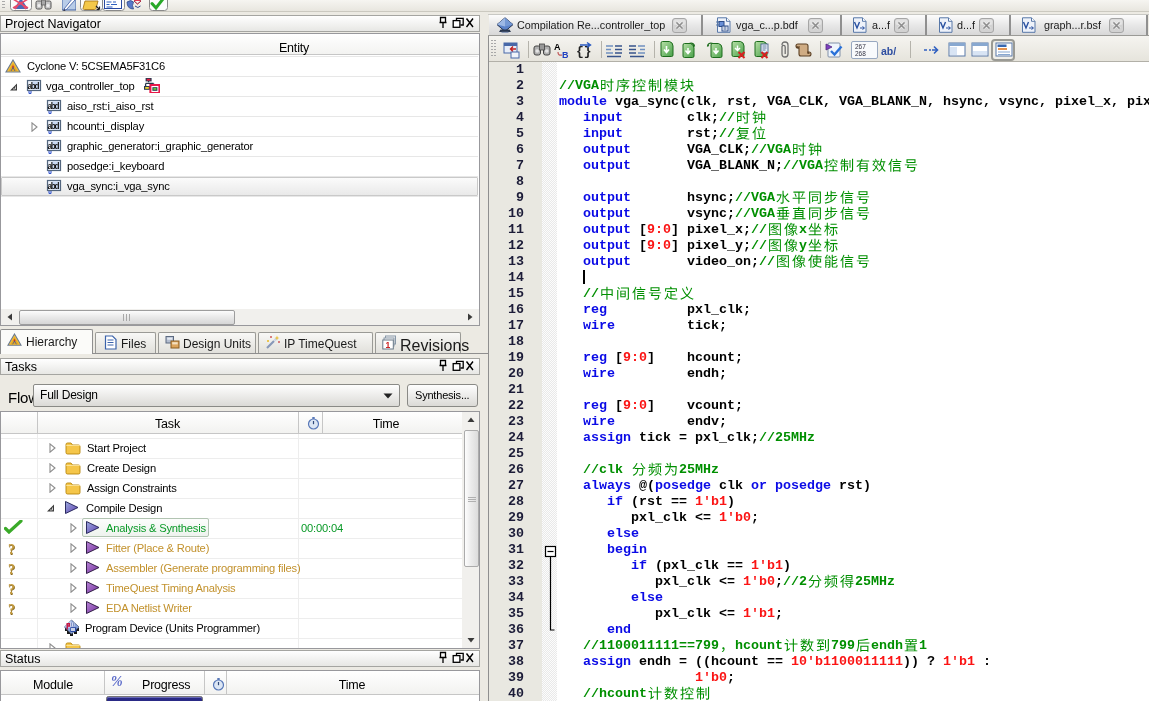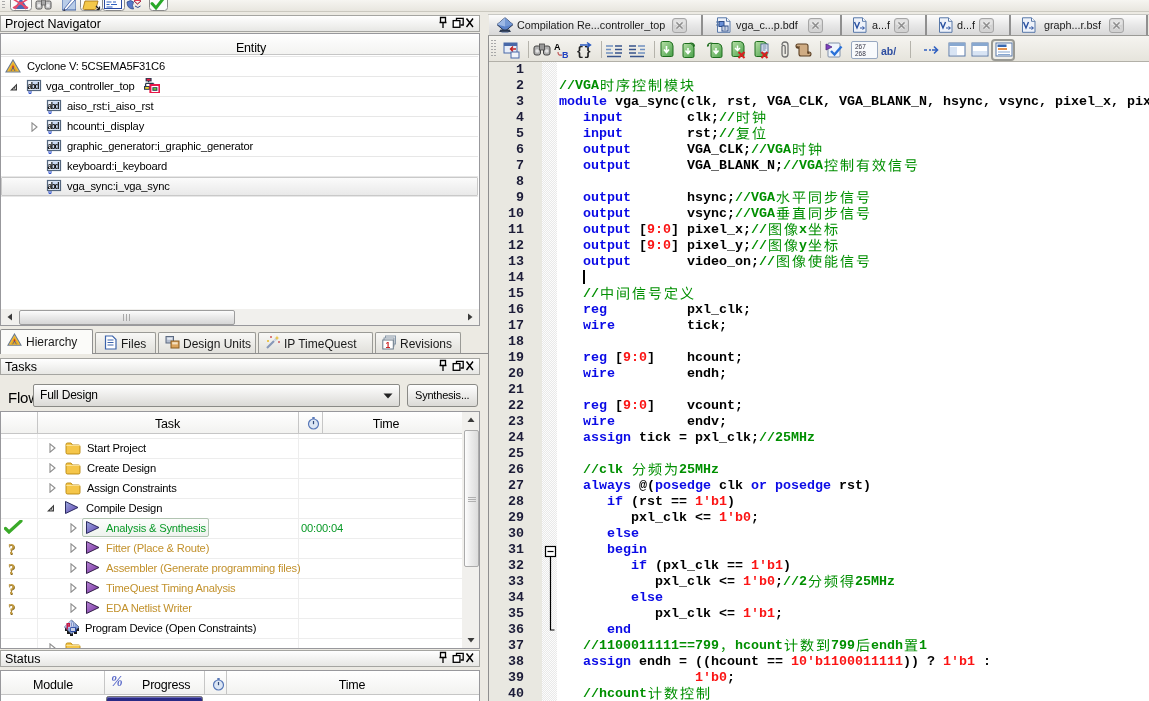--- a/index.html
+++ b/index.html
@@ -56,21 +56,21 @@
 <svg class="abs" style="left:437px;top:16px" width="40" height="14" viewBox="0 0 40 14">
 <g stroke="#000" fill="none" stroke-width="1.3">
 <path d="M3.5 1.5 h5 v5 h-5 z M2.5 6.5 h7 M6 7 v5"></path>
 <path d="M19.5 5 v-2.7 h6.7 v6.7 h-2.7"></path>
 <rect x="16.2" y="4.6" width="6.7" height="6.7" fill="#fff"></rect>
 <path d="M29.5 2.5 l6.5 8.5 M36 2.5 l-6.5 8.5" stroke-width="1.4"></path>
 </g>
   </svg>
 <div class="abs" style="left:0;top:33px;width:480px;height:293px;background:#fff;border:1px solid #98989c"></div>
 <div class="abs" style="left:1px;top:34px;width:478px;height:21px;background:linear-gradient(#ffffff,#f3f3f1);border-bottom:1px solid #c6c6c6"></div>
-<div class="abs ui" style="left:0;top:40.5px;width:502px;text-align:center;font-size:12.5px">Entity</div>
+<div class="abs ui" style="left:0;top:40.5px;width:588px;text-align:center;font-size:12.5px">Entity</div>
 <div class="abs" style="left:1px;top:56px;width:477px;height:1px;background:#e7e7e7"></div>
 <div class="abs" style="left:1px;top:76px;width:477px;height:1px;background:#e7e7e7"></div>
 <div class="abs" style="left:1px;top:96px;width:477px;height:1px;background:#e7e7e7"></div>
 <div class="abs" style="left:1px;top:116px;width:477px;height:1px;background:#e7e7e7"></div>
 <div class="abs" style="left:1px;top:136px;width:477px;height:1px;background:#e7e7e7"></div>
 <div class="abs" style="left:1px;top:156px;width:477px;height:1px;background:#e7e7e7"></div>
 <div class="abs" style="left:1px;top:176px;width:477px;height:1px;background:#e7e7e7"></div>
 <div class="abs" style="left:1px;top:196px;width:477px;height:1px;background:#e7e7e7"></div>
 <div class="abs" style="left:1px;top:177px;width:477px;height:19px;background:linear-gradient(#fbfbfb,#e9e9e9);border:1px solid #c9c9c9;border-radius:1px"></div>
 <svg class="abs" style="left:5px;top:59px" width="16" height="16" viewBox="0 0 16 16">
@@ -126,21 +126,21 @@
 <text x="1.6" y="9.6" font-family="Liberation Sans" font-size="8.2" font-weight="bold" fill="#111" textLength="12">abd</text>
 <path d="M3 12 v2.5 M5 12 v2.5 M3 14.5 h2" stroke="#3355cc" stroke-width="1.1" fill="none"></path>
 </svg>
 <div class="abs ui" style="left:67px;top:140px">graphic_generator:i_graphic_generator</div>
 <svg class="abs" style="left:46px;top:159px" width="16" height="16" viewBox="0 0 16 16">
 <rect x="1.5" y="1.5" width="13" height="10" fill="#eef2fb" stroke="#53667e" stroke-width="1.2"></rect>
 <rect x="6" y="2.5" width="8" height="8" fill="#c8d8f4"></rect>
 <text x="1.6" y="9.6" font-family="Liberation Sans" font-size="8.2" font-weight="bold" fill="#111" textLength="12">abd</text>
 <path d="M3 12 v2.5 M5 12 v2.5 M3 14.5 h2" stroke="#3355cc" stroke-width="1.1" fill="none"></path>
 </svg>
-<div class="abs ui" style="left:67px;top:160px">keyboard:i_keyboard</div>
+<div class="abs ui" style="left:67px;top:160px">posedge:i_keyboard</div>
 <svg class="abs" style="left:46px;top:179px" width="16" height="16" viewBox="0 0 16 16">
 <rect x="1.5" y="1.5" width="13" height="10" fill="#eef2fb" stroke="#53667e" stroke-width="1.2"></rect>
 <rect x="6" y="2.5" width="8" height="8" fill="#c8d8f4"></rect>
 <text x="1.6" y="9.6" font-family="Liberation Sans" font-size="8.2" font-weight="bold" fill="#111" textLength="12">abd</text>
 <path d="M3 12 v2.5 M5 12 v2.5 M3 14.5 h2" stroke="#3355cc" stroke-width="1.1" fill="none"></path>
 </svg>
 <div class="abs ui" style="left:67px;top:180px">vga_sync:i_vga_sync</div>
 <div class="abs" style="left:1px;top:309px;width:478px;height:16px;background:#f1f0ed"></div>
 <svg class="abs" style="left:2px;top:309px" width="16" height="16" viewBox="0 0 16 16">
 <path d="M10 4.5 L5.5 8 L10 11.5 Z" fill="#3a3a3a"></path>
@@ -177,21 +177,21 @@
 <circle cx="3" cy="7" r="1" fill="#e8b820"></circle>
   </svg>
 <div class="abs tabtxt" style="left:284px;top:337px;font-size:12px">IP TimeQuest</div>
 <div class="abs" style="left:375px;top:332px;width:86px;height:21px;background:linear-gradient(#f8f8f6,#e1e0db);border:1px solid #9a9a96;border-bottom:none;border-radius:2px 2px 0 0"></div>
 <svg class="abs" style="left:382px;top:335px" width="15" height="15" viewBox="0 0 15 15">
 <rect x="3.5" y="1" width="10" height="8" fill="#f4f4f4" stroke="#8898a8"></rect>
 <rect x="2" y="3" width="10" height="8" fill="#fafafa" stroke="#8898a8"></rect>
 <rect x=".8" y="5" width="10.5" height="9" fill="#fff" stroke="#687888"></rect>
 <text x="3.4" y="12.6" font-family="Liberation Sans" font-size="8.5" font-weight="bold" fill="#cc2222">1</text>
   </svg>
-<div class="abs tabtxt" style="left:400px;top:337px;font-size:12px">Revisions</div>
+<div class="abs tabtxt" style="left:400px;top:337px;font-size:16px">Revisions</div>
 <div class="abs" style="left:0;top:329px;width:93px;height:25px;background:#fbfbf9;border:1px solid #8f8f8f;border-bottom:none;border-radius:2px 2px 0 0"></div>
 <svg class="abs" style="left:7px;top:333px" width="15" height="15" viewBox="0 0 16 16">
 <path d="M8 1 L15 13 H1 Z" fill="#f2c03c" stroke="#6a7a92" stroke-width="1.1"></path>
 <path d="M8 4 L12.5 12 H3.5 Z" fill="#e8a820"></path>
 <path d="M8 6 l1 2 -1 2 -1 -2 z" fill="#c83030"></path>
 <path d="M6 12 l2-3.5 2 3.5" stroke="#3858a0" stroke-width=".8" fill="none"></path>
 </svg>
 <div class="abs tabtxt" style="left:26px;top:335px;font-size:12px">Hierarchy</div>
 <div class="title" style="top:358px">Tasks</div>
 <svg class="abs" style="left:437px;top:359px" width="40" height="14" viewBox="0 0 40 14">
@@ -356,21 +356,21 @@
       <rect x="13" y="9" width="3" height="3"></rect>
 </g>
 <path d="M8.5 1 L16 8 L8.5 15 L1.5 8 Z" fill="#8aa4dc" stroke="#46587e" stroke-width=".8"></path>
 <path d="M8.5 1 L1.5 8 L8.5 9.5 Z" fill="#b8c8ec"></path>
 <path d="M4.2 4.8 h2.2 v2.2 h-2.2 z M4.2 7 v3.4" fill="none" stroke="#c81844" stroke-width="1.4"></path>
 <path d="M8.5 3.5 v4 M10.5 3.5 v4" stroke="#fff" stroke-width="1.6"></path>
 <path d="M8.5 3.5 v4 M10.5 3.5 v4" stroke="#2848a0" stroke-width=".6"></path>
 <rect x="7.3" y="8.2" width="6" height="4.8" fill="#2848a0"></rect>
 <path d="M9 9 v3 M11 9 v3" stroke="#fff" stroke-width="1.5"></path>
 </svg>
-<div class="abs ui" style="left:85px;top:622px;color:#000">Program Device (Open Constraints)</div>
+<div class="abs ui" style="left:85px;top:622px;color:#000">Program Device (Units Programmer)</div>
 <svg class="abs" style="left:49px;top:643px" width="7" height="10" viewBox="0 0 7 10">
     <path d="M1 .8 L6 5 L1 9.2 Z" fill="none" stroke="#8c8c8c" stroke-width="1.1"></path>
   </svg>
 <svg class="abs" style="left:65px;top:641px" width="16" height="14" viewBox="0 0 16 14">
 <path d="M1 3.5 q0-1.5 1.5-1.5 h3.5 l1.5 2 h6 q1.5 0 1.5 1.5 v6 q0 1.5 -1.5 1.5 h-11 q-1.5 0 -1.5 -1.5 z" fill="#f5c64a" stroke="#b8860b" stroke-width=".9"></path>
 <path d="M1.2 5 h13.6 v-0.8 h-13.6z" fill="#fde9a8"></path>
 </svg>
 <div class="abs" style="left:1px;top:648px;width:478px;height:1px;background:#98989c"></div>
 <div class="abs" style="left:0;top:649px;width:480px;height:2px;background:#eceae3"></div>
 <div class="abs" style="left:462px;top:412px;width:17px;height:236px;background:#f1f0ed"></div>

